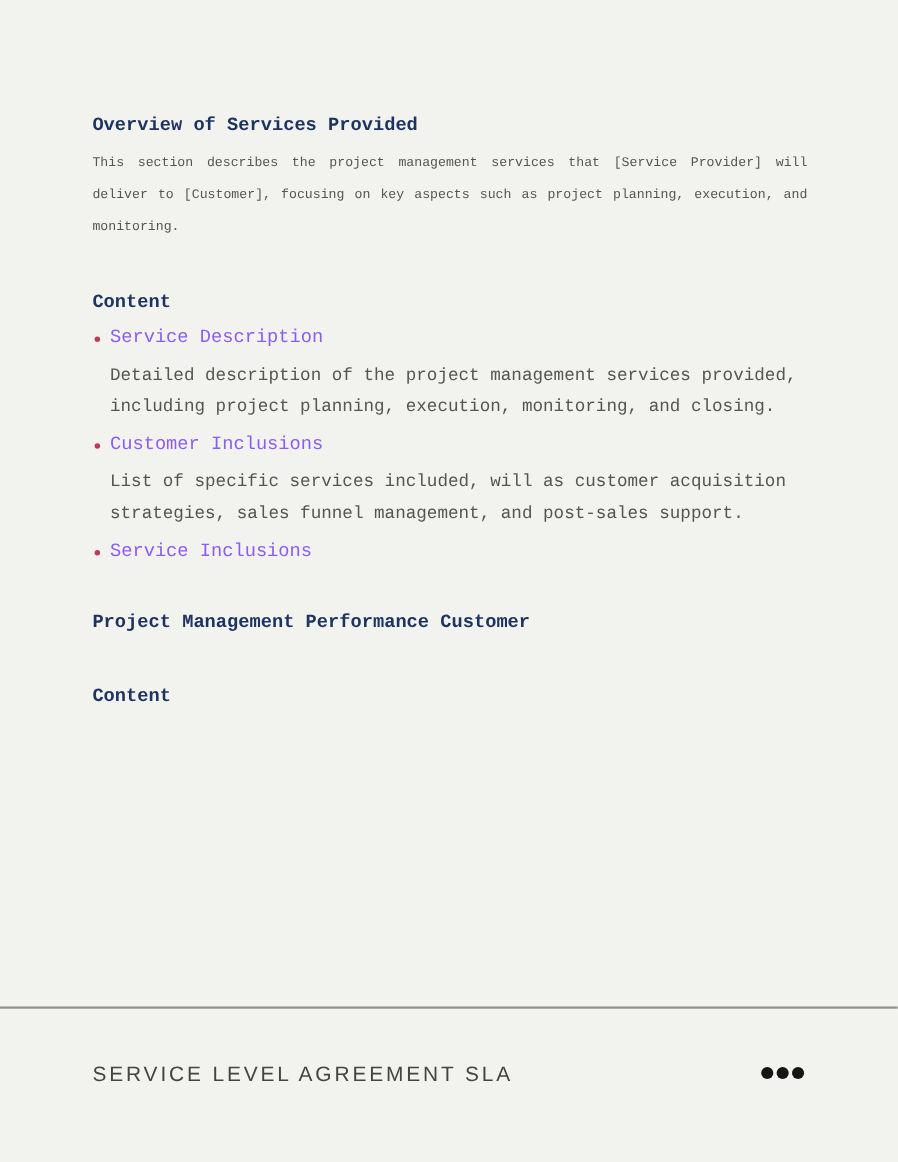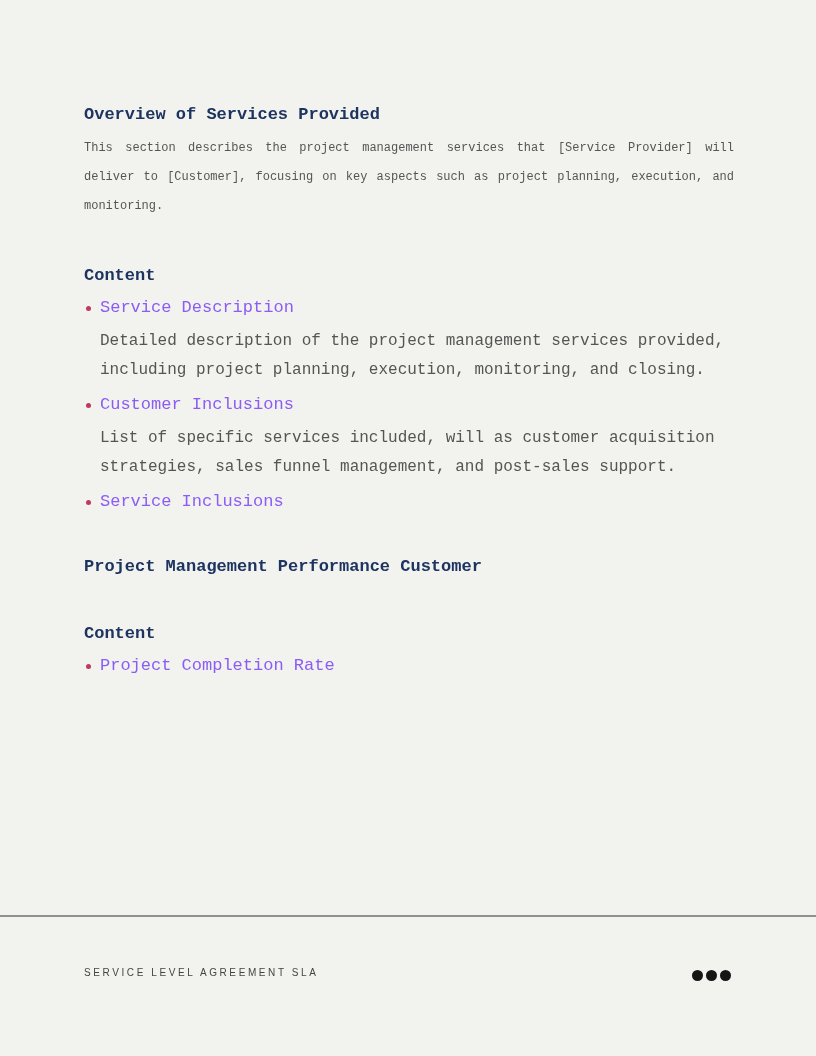--- a/index.html
+++ b/index.html
@@ -9,21 +9,21 @@
   }
   .content { position:absolute; left:84px; top:103px; width:650px;font-family:Liberation Mono, monospace; }
   .heading { color:#1d3461; font-weight:bold; font-size:17px; margin:0; line-height:24px; }
   .para { font-size:12px; line-height:29px; color:#555; margin:7px 0 0 0; text-align:justify; font-weight:300; }
   .gap-lg { height:43px; }
   .bullet-item { margin-top:8px; }
   .bullet-title { display:flex; align-items:center; font-size:17px; color:#8b5cf6; line-height:24px; }
   .dot { width:5px; height:5px; border-radius:50%; background:#c0395a; margin:0 9px 0 2px; flex:none; }
   .bullet-desc { font-size:16px; line-height:29px; color:#555; margin:7px 0 0 16px; }
   .footer-line { position:absolute; left:0; top:915px; width:816px; height:2px; background:#8f928c; }
-  .footer-text { position:absolute; left:84px; top:967px; font-size:10px; letter-spacing:2.6px; color:#444; }
+  .footer-text { position:absolute; left:84px; top:967px; font-size:19px; letter-spacing:2.6px; color:#444; }
   .footer-dots { position:absolute; left:692px; top:970px; display:flex; gap:3px; }
   .footer-dots span { width:11px; height:11px; border-radius:50%; background:#151515; display:block; }
 </style>
 </head>
 <body>
 
 <div class="content">
   <h2 class="heading">Overview of Services Provided</h2>
   <p class="para">This section describes the project management services that [Service Provider] will deliver to [Customer], focusing on key aspects such as project planning, execution, and monitoring.</p>
   <div class="gap-lg"></div>
@@ -49,24 +49,20 @@
         <span>Service Inclusions</span>
       </div>
   </div>
 
   <div style="height:41px"></div>
   <h2 class="heading">Project Management Performance Customer</h2>
   <div class="gap-lg"></div>
   <h3 class="heading">Content</h3>
 
   <div class="bullet-item">
-    <div class="bullet-title">
-        <span class="dot"></span>
-        <span>Project Completion Rate</span>
-      </div>
   </div>
 </div>
 
 <div class="footer-line"></div>
 <div class="footer-text">SERVICE LEVEL AGREEMENT SLA</div>
 <div class="footer-dots">
     <span></span>
     <span></span>
     <span></span>
   </div>

